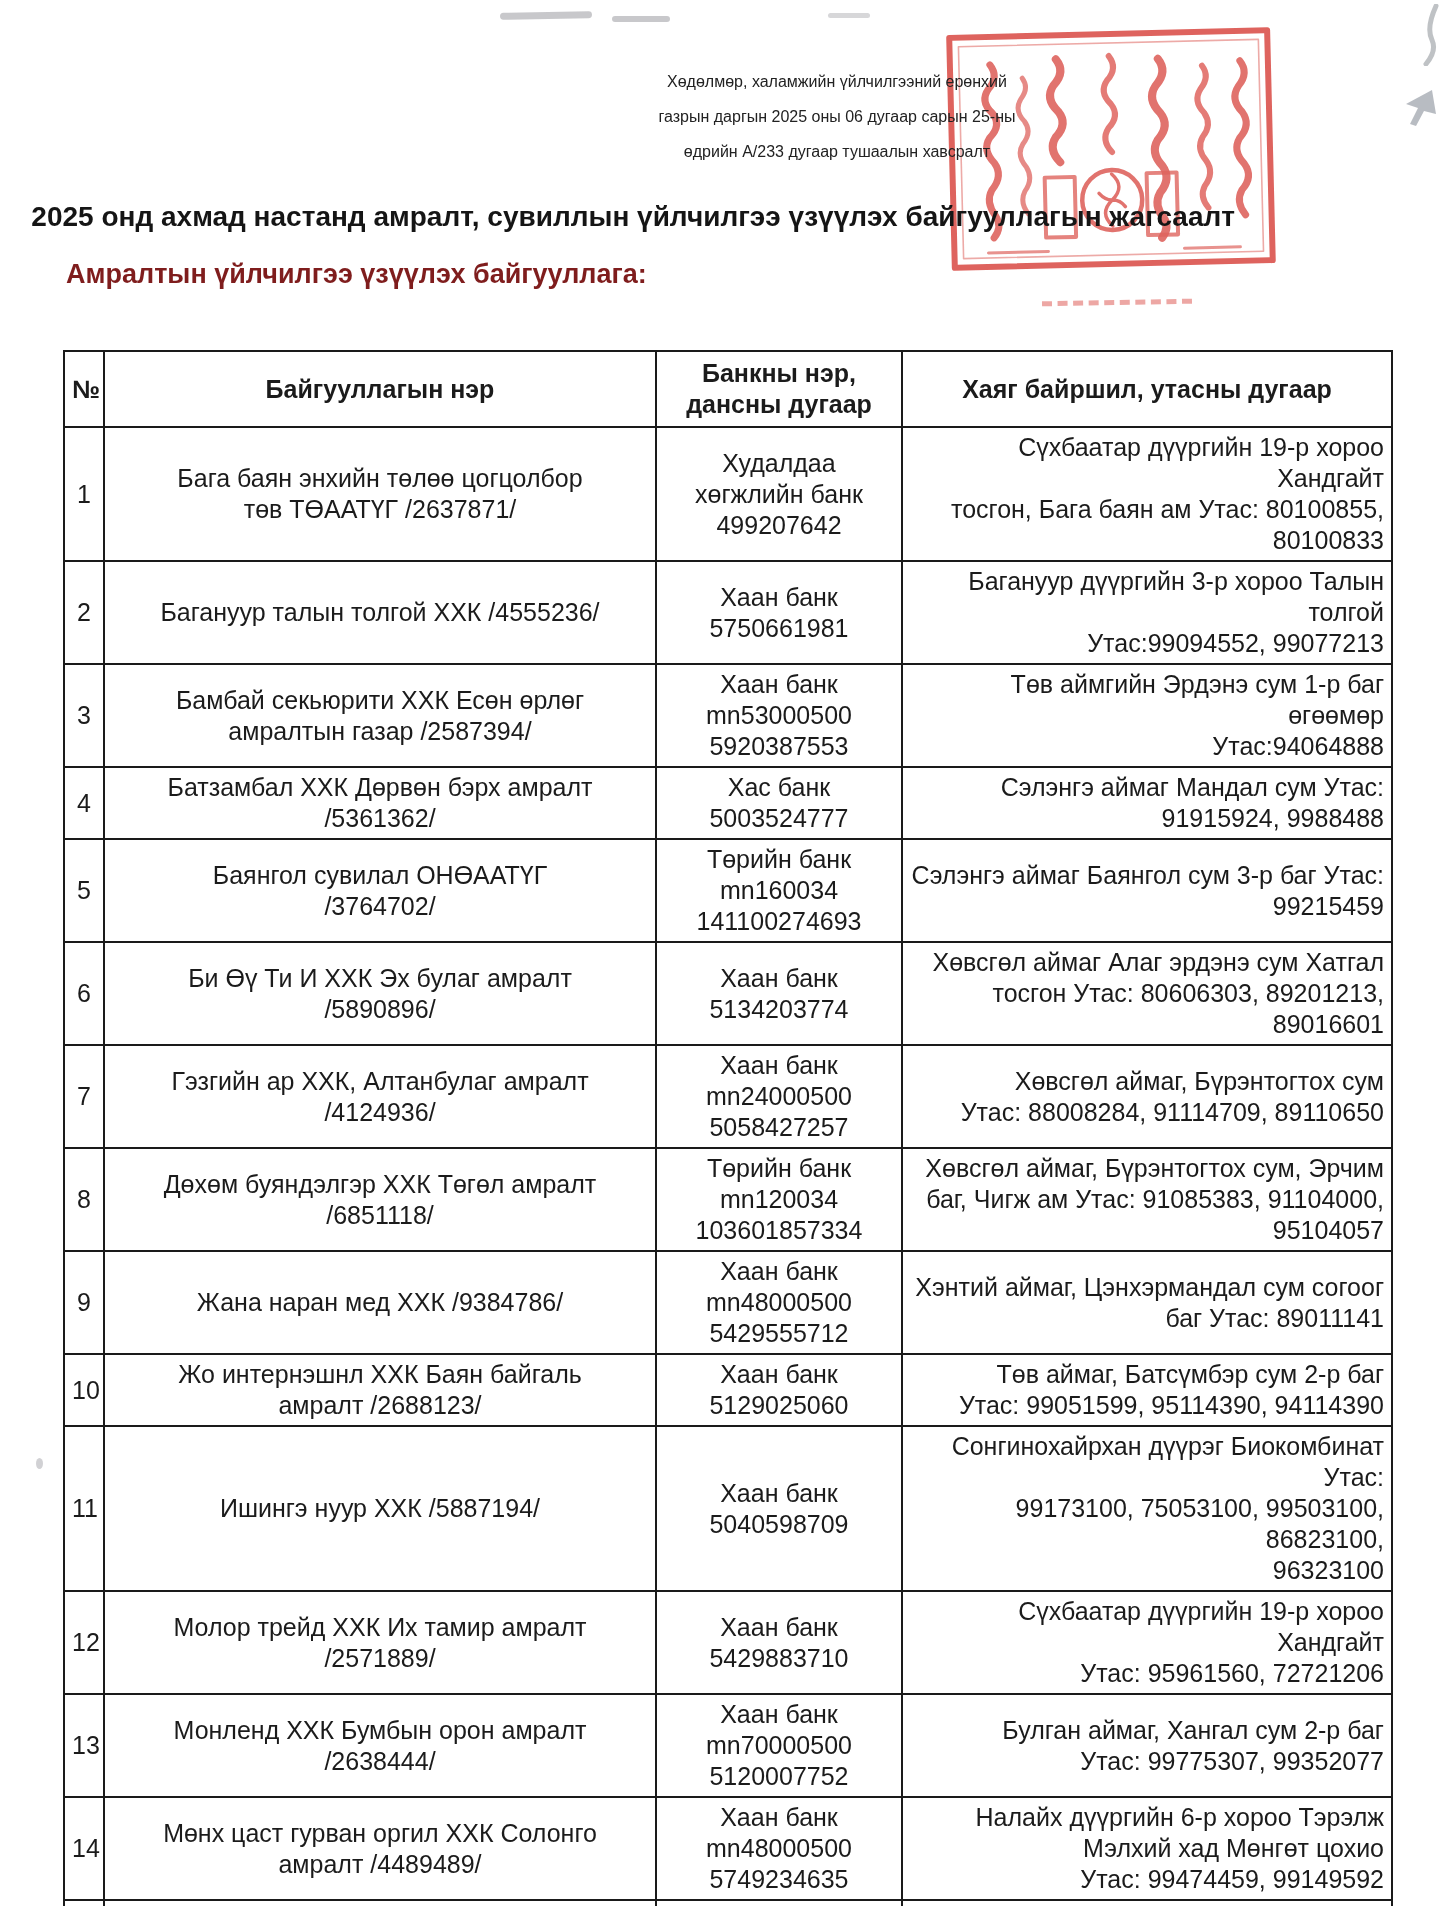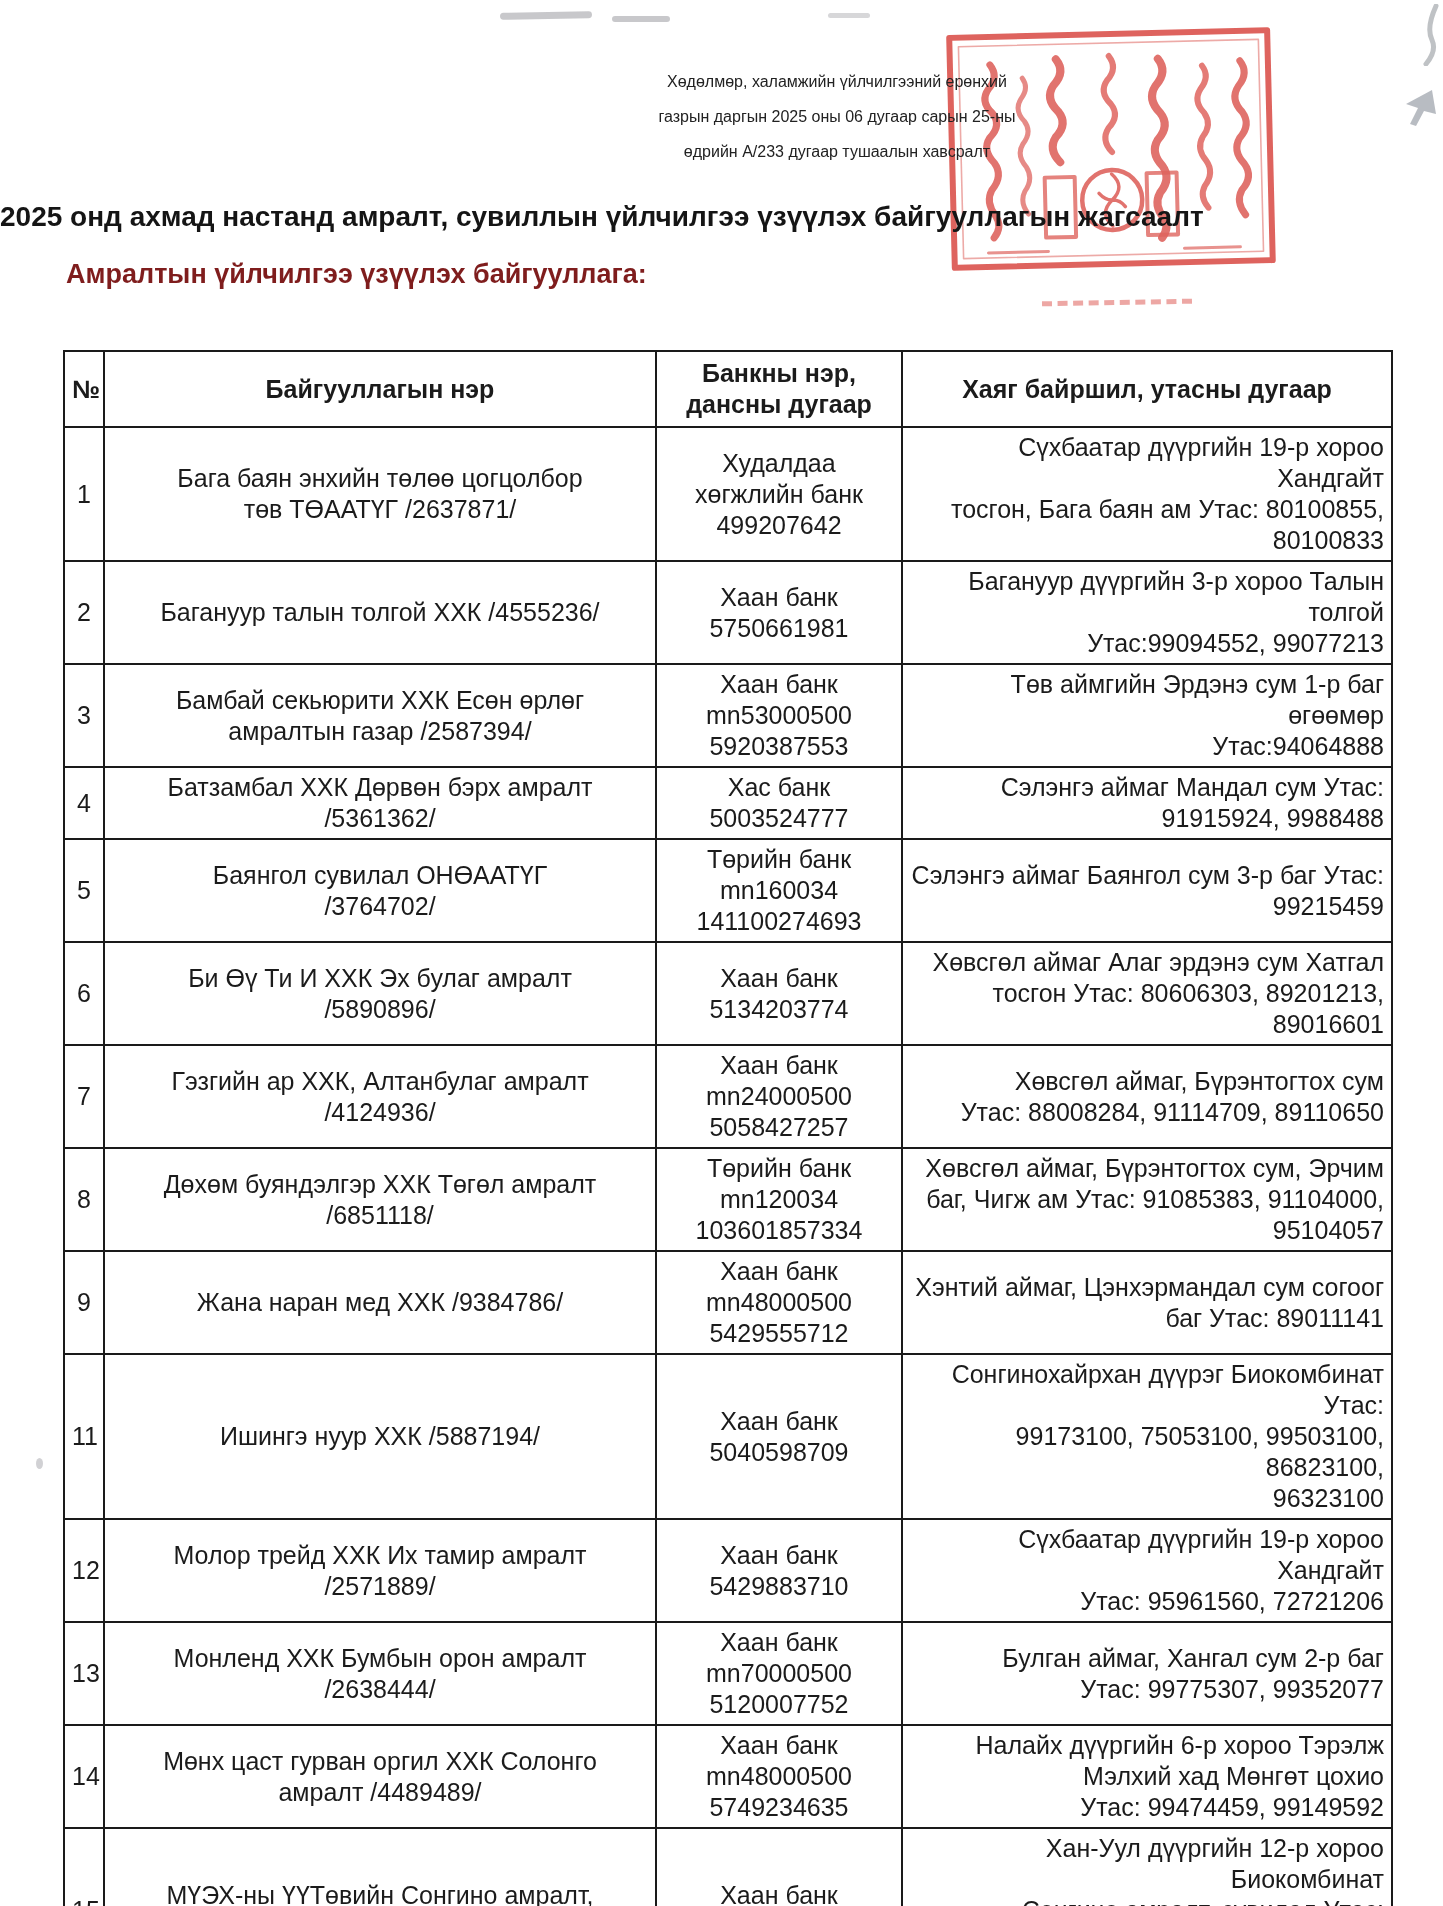--- a/index.html
+++ b/index.html
@@ -9,21 +9,21 @@
     font-family:"Liberation Sans", sans-serif;
     -webkit-font-smoothing:antialiased;
   }
   .annotation {
     position:absolute; top:64px; right:296px; width:620px;
     text-align:center; font-size:16px; line-height:35px; color:#222;
     white-space:pre-line; z-index:3;
   }
   .doc-title {
     position:absolute; top:201px; left:0; width:1235px;
-    text-align:left; font-size:28px; font-weight:bold; color:#151515;
+    text-align:right; font-size:28px; font-weight:bold; color:#151515;
     z-index:3;
   }
   .doc-subtitle {
     position:absolute; top:259px; left:66px;
     font-size:27px; font-weight:bold; color:#7f1d1d; z-index:3;
   }
   table.main {
     position:absolute; top:350px; left:63px;
     border-collapse:collapse; table-layout:fixed;
     width:1328px; background:transparent; z-index:2;
@@ -205,20 +205,29 @@
     <tr>
         <td class="no">9</td>
         <td class="org">Жана наран мед ХХК /9384786/</td>
         <td class="bank">Хаан банк
 mn48000500
 5429555712</td>
         <td class="addr">Хэнтий аймаг, Цэнхэрмандал сум  согоог
 баг Утас: 89011141</td>
       </tr>
     <tr>
+        <td class="no">10</td>
+        <td class="org">Жо интернэшнл ХХК Баян байгаль
+амралт /2688123/</td>
+        <td class="bank">Хаан банк
+5129025060</td>
+        <td class="addr">Төв аймаг, Батсүмбэр сум 2-р баг
+ Утас: 99051599, 95114390, 94114390</td>
+      </tr>
+    <tr>
         <td class="no">11</td>
         <td class="org">Ишингэ нуур ХХК /5887194/</td>
         <td class="bank">Хаан банк
 5040598709</td>
         <td class="addr">Сонгинохайрхан дүүрэг Биокомбинат Утас:
 99173100, 75053100, 99503100, 86823100,
 96323100</td>
       </tr>
     <tr>
         <td class="no">12</td>

